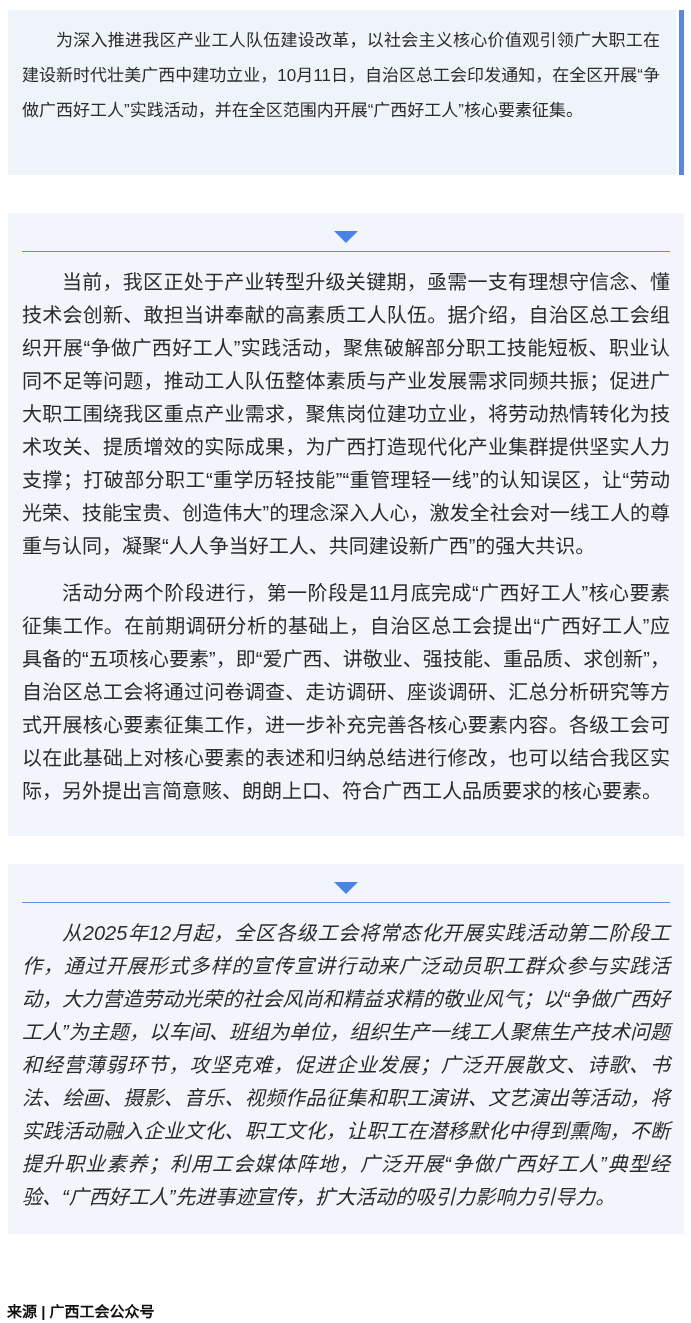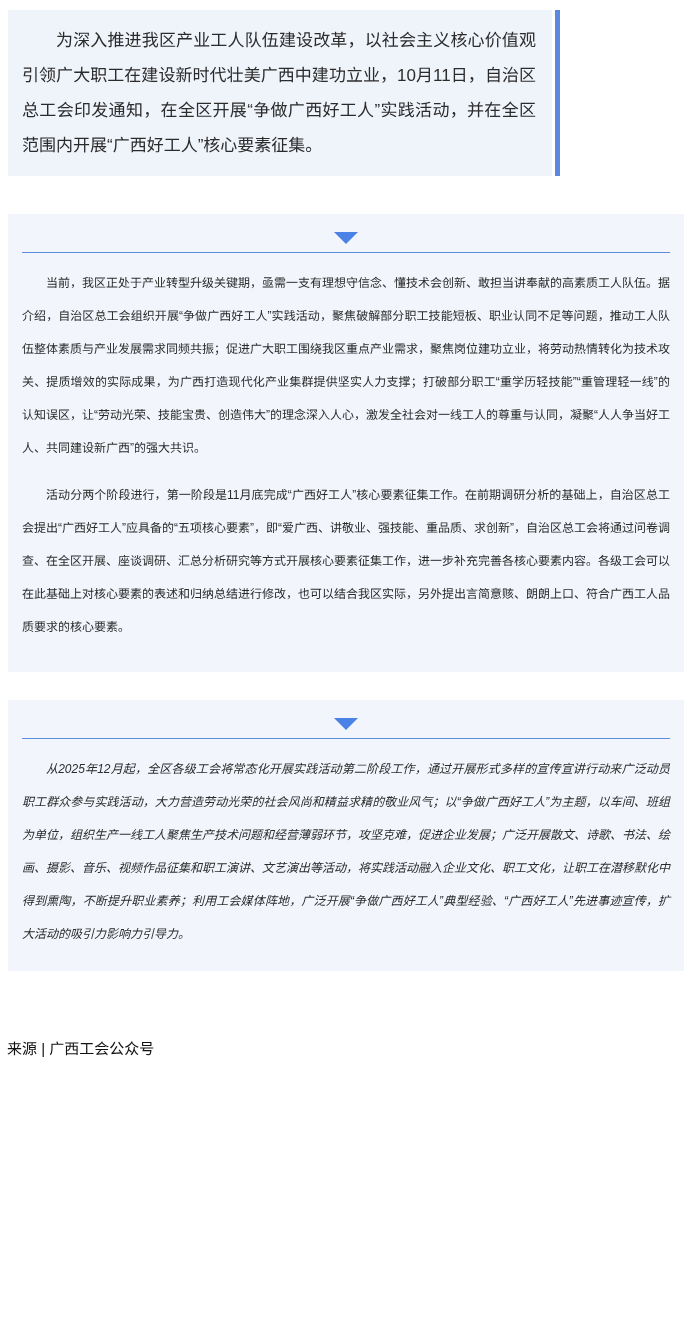--- a/index.html
+++ b/index.html
@@ -9,21 +9,21 @@
   }
   body {
     width: 691px;
     font-family: "Liberation Sans", "DejaVu Sans", sans-serif;
     color: #2b2b2b;
   }
   
   .quote-wrap {
     position: relative;
     margin: 10px 24px 0 8px;   
-    width: 544px;
+    width: 668px;
     box-sizing: border-box;
   }
   .quote-box {
     background: #eff3fa;
     padding: 13px 16px 13px 14px;
     box-sizing: border-box;
     min-height: 165px;
   }
   .quote-bar {
     position: absolute;
@@ -62,49 +62,49 @@
     border-top: 12px solid #4a82e6;
   }
   .divider-rule {
     height: 0;
     border: 0;
     border-top: 1px solid #5c8ee0;
     margin: 8px 0 0 0;
   }
   .section p {
     margin: 14px 0 0 0;
-    font-size: 12px;
+    font-size: 20px;
     line-height: 33px;
     text-indent: 2em;
     text-align: justify;
     color: #2b2b2b;
   }
   
   .source-line {
     margin: 66px 0 6px 7px;
     font-size: 15px;
-    font-weight: normal;
+    font-weight: bold;
     color: #111111;
   }
 </style>
 </head>
 <body>
 
 <div class="quote-wrap">
   <div class="quote-box">
     <p>为深入推进我区产业工人队伍建设改革，以社会主义核心价值观引领广大职工在建设新时代壮美广西中建功立业，10月11日，自治区总工会印发通知，在全区开展“争做广西好工人”实践活动，并在全区范围内开展“广西好工人”核心要素征集。</p>
   </div>
   <div class="quote-bar"></div>
 </div>
 
 <div class="section">
   <div class="divider-triangle"></div>
   <hr class="divider-rule">
   <p>当前，我区正处于产业转型升级关键期，亟需一支有理想守信念、懂技术会创新、敢担当讲奉献的高素质工人队伍。据介绍，自治区总工会组织开展“争做广西好工人”实践活动，聚焦破解部分职工技能短板、职业认同不足等问题，推动工人队伍整体素质与产业发展需求同频共振；促进广大职工围绕我区重点产业需求，聚焦岗位建功立业，将劳动热情转化为技术攻关、提质增效的实际成果，为广西打造现代化产业集群提供坚实人力支撑；打破部分职工“重学历轻技能”“重管理轻一线”的认知误区，让“劳动光荣、技能宝贵、创造伟大”的理念深入人心，激发全社会对一线工人的尊重与认同，凝聚“人人争当好工人、共同建设新广西”的强大共识。</p>
-  <p>活动分两个阶段进行，第一阶段是11月底完成“广西好工人”核心要素征集工作。在前期调研分析的基础上，自治区总工会提出“广西好工人”应具备的“五项核心要素”，即“爱广西、讲敬业、强技能、重品质、求创新”，自治区总工会将通过问卷调查、在全区开展、座谈调研、汇总分析研究等方式开展核心要素征集工作，进一步补充完善各核心要素内容。各级工会可以在此基础上对核心要素的表述和归纳总结进行修改，也可以结合我区实际，另外提出言简意赅、朗朗上口、符合广西工人品质要求的核心要素。</p>
+  <p>活动分两个阶段进行，第一阶段是11月底完成“广西好工人”核心要素征集工作。在前期调研分析的基础上，自治区总工会提出“广西好工人”应具备的“五项核心要素”，即“爱广西、讲敬业、强技能、重品质、求创新”，自治区总工会将通过问卷调查、走访调研、座谈调研、汇总分析研究等方式开展核心要素征集工作，进一步补充完善各核心要素内容。各级工会可以在此基础上对核心要素的表述和归纳总结进行修改，也可以结合我区实际，另外提出言简意赅、朗朗上口、符合广西工人品质要求的核心要素。</p>
 </div>
 
 <div class="section second">
   <div class="divider-triangle"></div>
   <hr class="divider-rule">
   <p>从2025年12月起，全区各级工会将常态化开展实践活动第二阶段工作，通过开展形式多样的宣传宣讲行动来广泛动员职工群众参与实践活动，大力营造劳动光荣的社会风尚和精益求精的敬业风气；以“争做广西好工人”为主题，以车间、班组为单位，组织生产一线工人聚焦生产技术问题和经营薄弱环节，攻坚克难，促进企业发展；广泛开展散文、诗歌、书法、绘画、摄影、音乐、视频作品征集和职工演讲、文艺演出等活动，将实践活动融入企业文化、职工文化，让职工在潜移默化中得到熏陶，不断提升职业素养；利用工会媒体阵地，广泛开展“争做广西好工人”典型经验、“广西好工人”先进事迹宣传，扩大活动的吸引力影响力引导力。</p>
 </div>
 
 <div class="source-line">来源 | 广西工会公众号</div>
 

